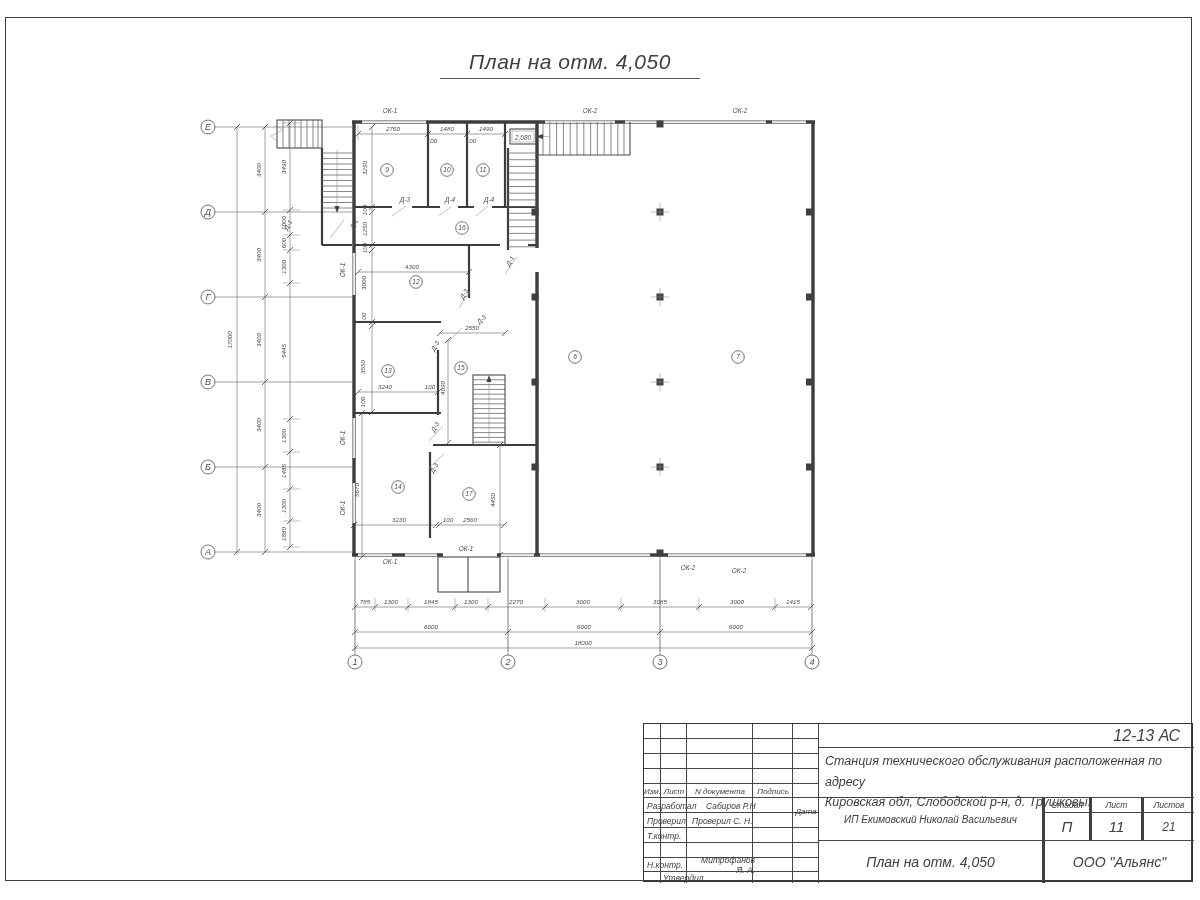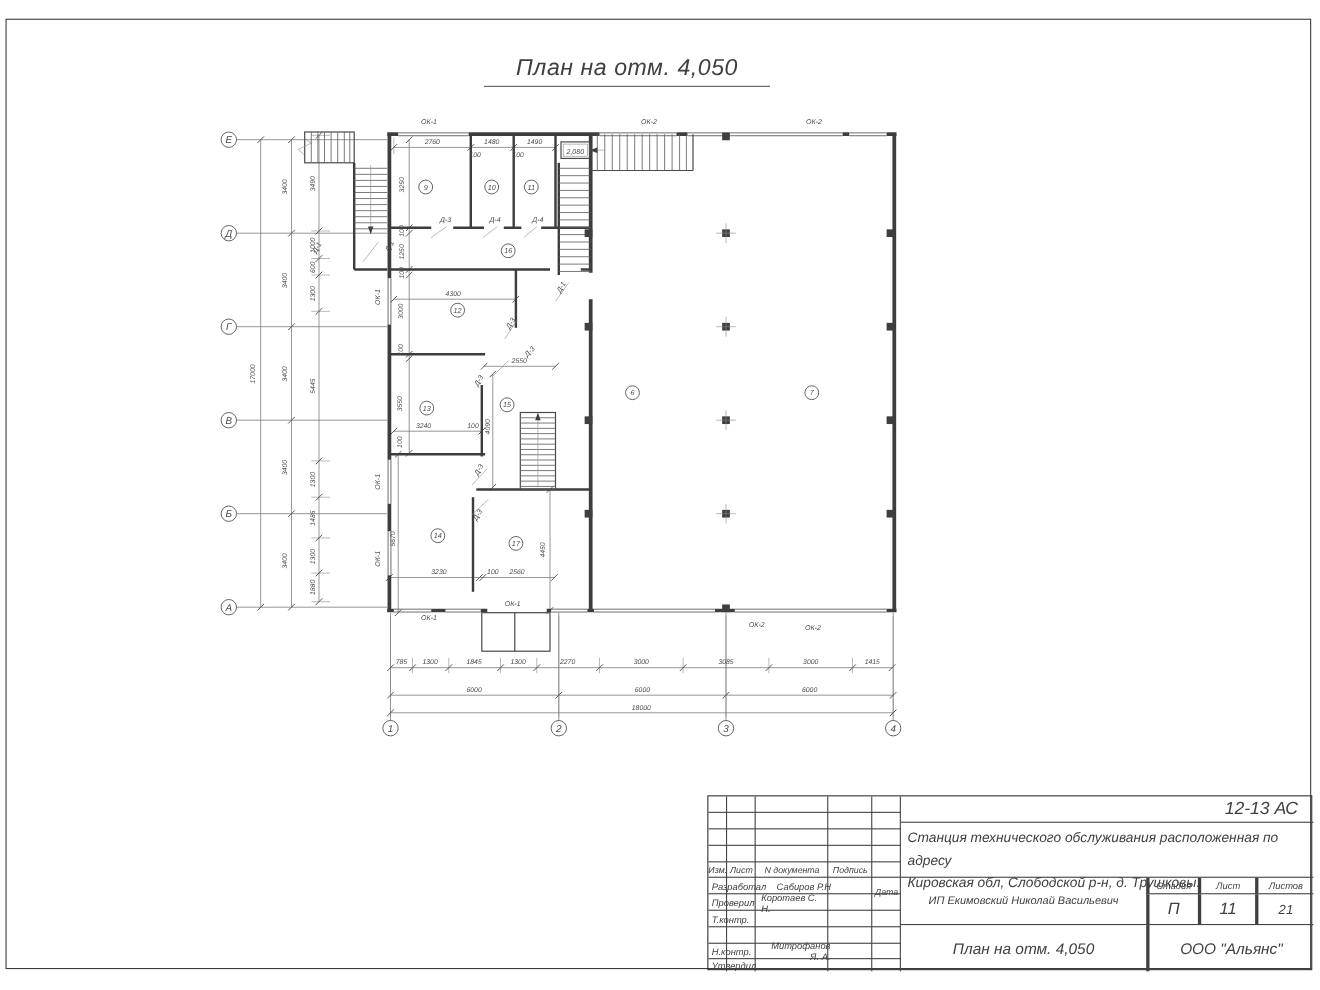--- a/index.html
+++ b/index.html
@@ -297,28 +297,28 @@
 
     <div class="cell ctr tiny" style="left:0;top:60px;width:17px;height:14px;">Изм.</div>
     <div class="cell ctr tiny" style="left:17px;top:60px;width:26px;height:14px;">Лист</div>
     <div class="cell ctr tiny" style="left:43px;top:60px;width:66px;height:14px;">N документа</div>
     <div class="cell ctr tiny" style="left:109px;top:60px;width:40px;height:14px;">Подпись</div>
     <div class="cell ctr tiny" style="left:149px;top:60px;width:26px;height:14px;margin-top:20px;">Дата</div>
 
     <div class="cell role" style="left:0;top:74px;width:43px;height:15px;">Разработал</div>
     <div class="cell role" style="left:45px;top:74px;width:64px;height:15px;margin-left:14px;">Сабиров Р.Н</div>
     <div class="cell role" style="left:0;top:89px;width:43px;height:15px;">Проверил</div>
-    <div class="cell role" style="left:45px;top:89px;width:64px;height:15px;">Коротаев С. Н.</div>
+    <div class="cell role" style="left:45px;top:89px;width:64px;height:15px;">Проверил С. Н.</div>
     <div class="cell role" style="left:0;top:104px;width:43px;height:15px;">Т.контр.</div>
     <div class="cell role" style="left:45px;top:104px;width:64px;height:15px;"></div>
     <div class="cell role" style="left:0;top:119px;width:43px;height:15px;"></div>
     <div class="cell role" style="left:45px;top:119px;width:64px;height:15px;"></div>
     <div class="cell role" style="left:0;top:134px;width:43px;height:14px;">Н.контр.</div>
     <div class="cell role" style="left:47px;top:134px;width:64px;height:14px;text-align:right;">Митрофанов Я. А.</div>
-    <div class="cell role" style="left:0;top:148px;width:43px;height:11px;">Утвердил</div>
+    <div class="cell role" style="left:16px;top:148px;width:43px;height:11px;">Утвердил</div>
     <div class="cell role" style="left:45px;top:148px;width:64px;height:11px;"></div>
 
     <div class="cell bB" style="left:175px;top:0;width:375px;height:24px;display:flex;align-items:center;justify-content:flex-end;padding-right:14px;font-size:16px;">12-13 АС</div>
     <div class="cell bB" style="left:175px;top:24px;width:375px;height:50px;padding:3px 6px;font-size:12.5px;line-height:1.65;">
       <div>Станция технического обслуживания расположенная по адресу</div>
       <div>Кировская обл, Слободской р-н, д. Трушковы.</div>
     </div>
     <div class="cell ctr bB" style="left:175px;top:74px;width:223px;height:43px;font-size:10px;">ИП Екимовский Николай Васильевич</div>
     <div class="cell ctr bL bB small" style="left:398px;top:74px;width:47px;height:15px;">Стадия</div>
     <div class="cell ctr bL bB small" style="left:445px;top:74px;width:52px;height:15px;">Лист</div>

